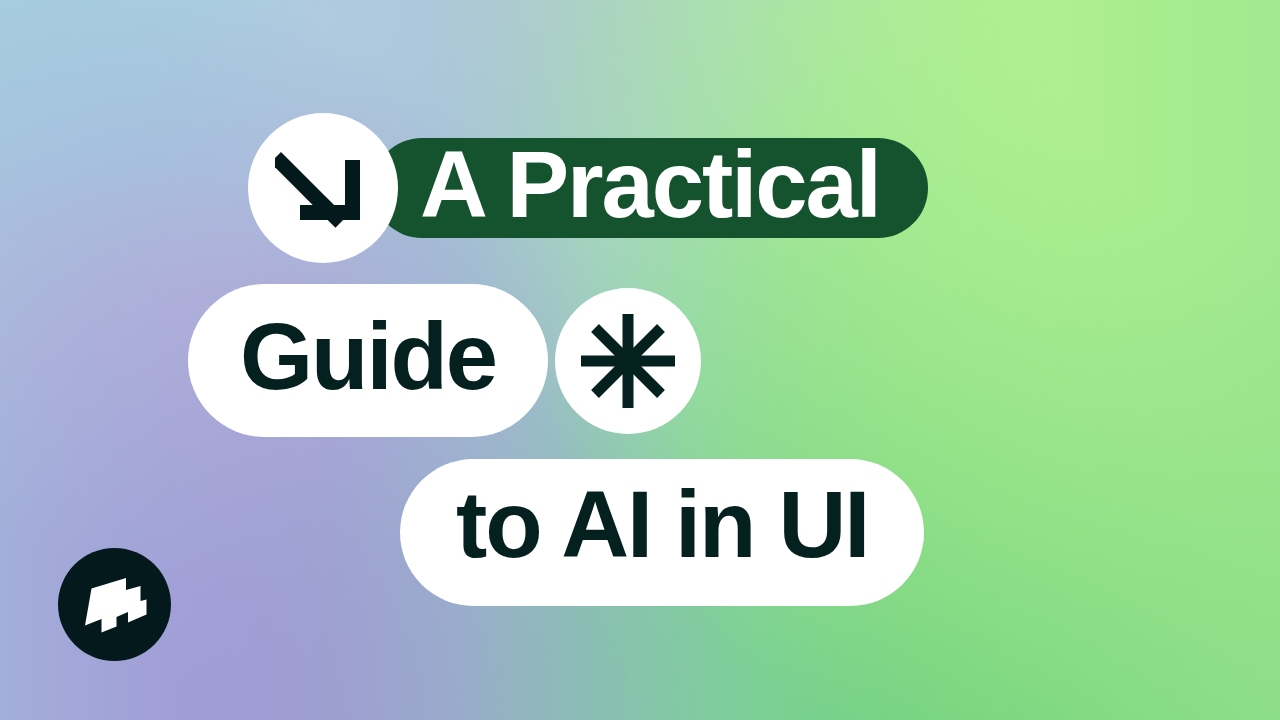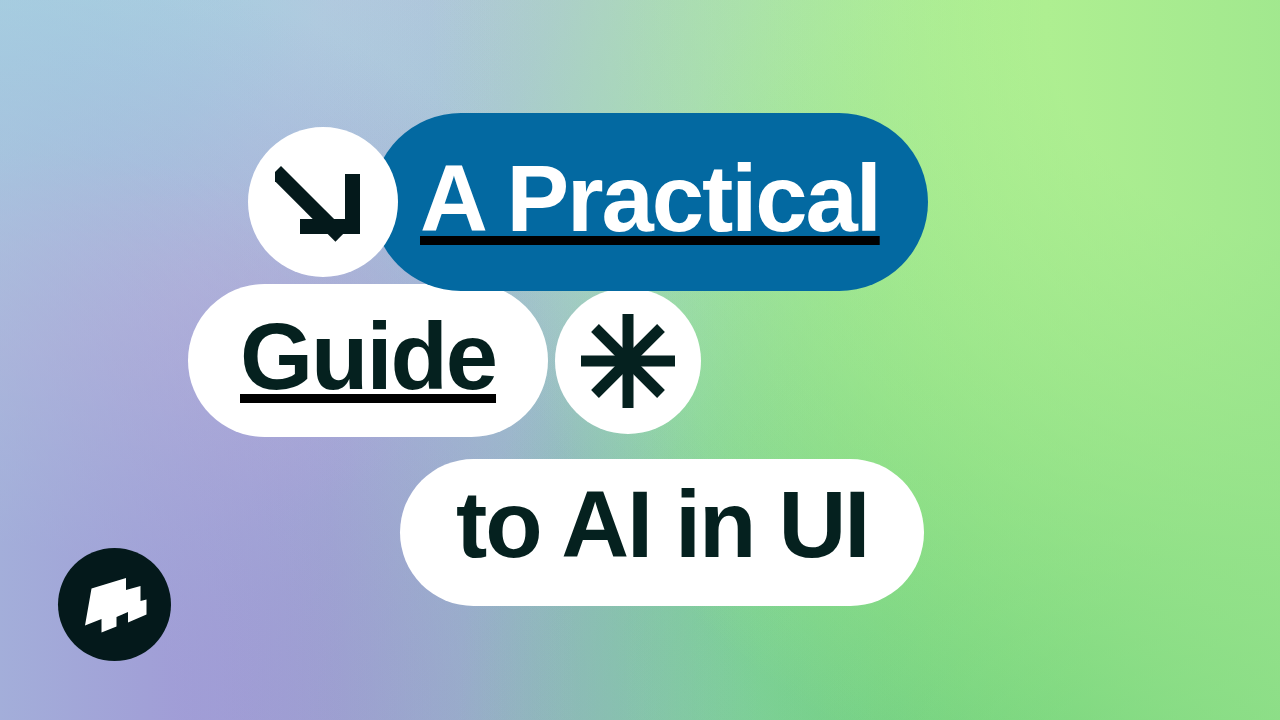--- a/index.html
+++ b/index.html
@@ -87,42 +87,40 @@
     display: flex;
     align-items: center;
     justify-content: center;
     position: relative;
     z-index: 2;
   }
 
   #arrow-badge svg { display: block; }
 
   #pill-headline-1 {
-    height: 178px;
-    background: #0369a1;
+    height: 100px;
+    background: #14532d;
     padding: 0 48px 6px 48px;
     margin-left: -26px;
     position: relative;
     z-index: 1;
-    text-decoration: underline;
   }
 
   #pill-headline-1 .pill-text {
     color: #ffffff;
     font-size: 94px;
   }
 
   
   #row-2 { left: 188px; top: 284px; }
 
   #pill-headline-2 {
     height: 153px;
     background: #ffffff;
     padding: 0 52px 8px 52px;
-    text-decoration: underline;
   }
 
   #pill-headline-2 .pill-text {
     color: #05211f;
     font-size: 94px;
   }
 
   #asterisk-badge {
     width: 146px;
     height: 146px;

